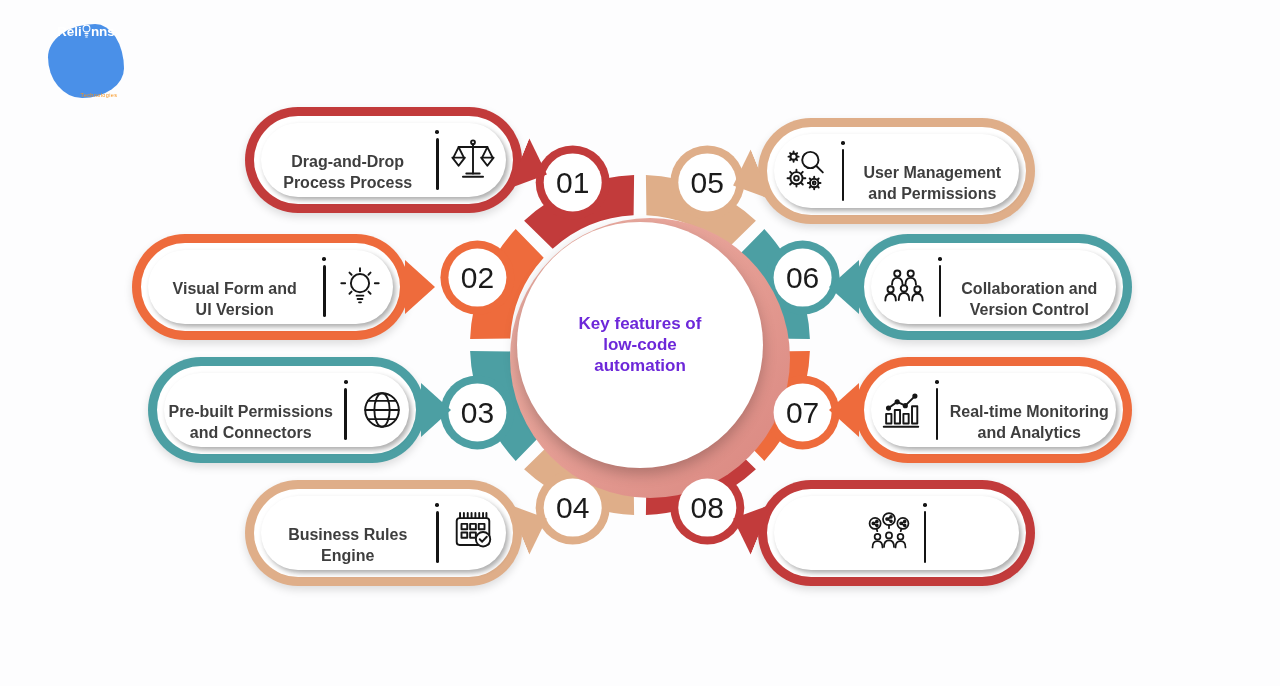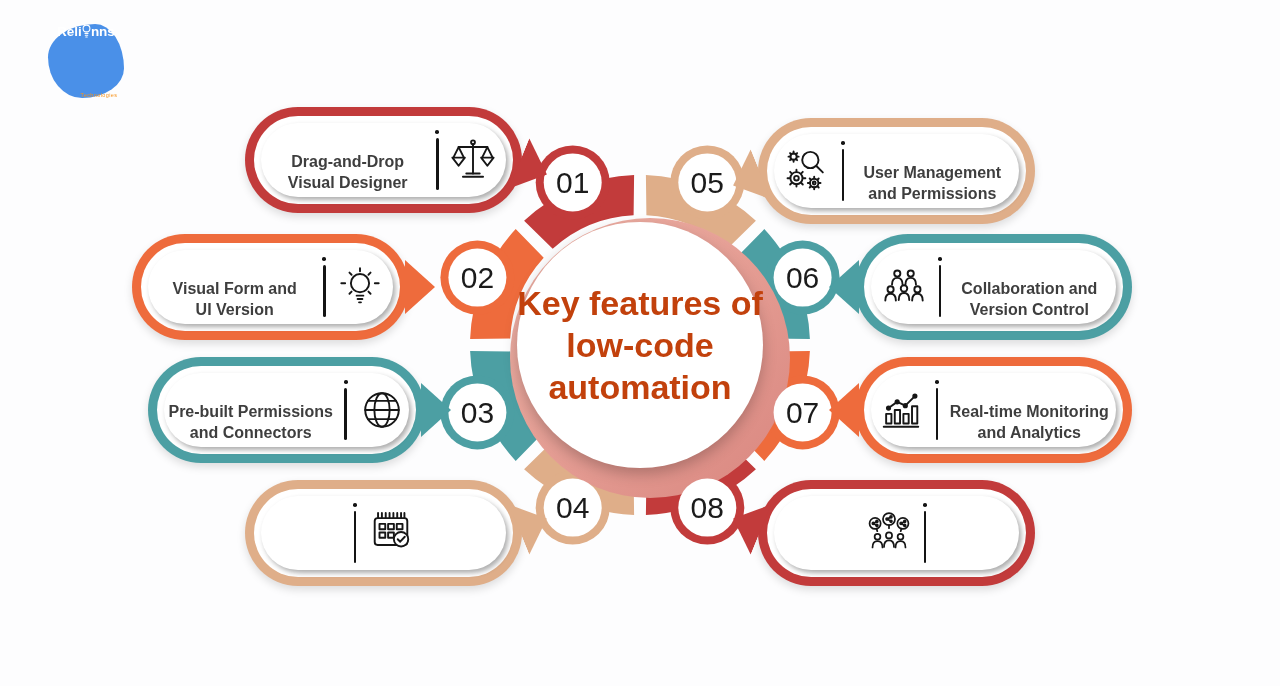--- a/index.html
+++ b/index.html
@@ -9,21 +9,21 @@
   .logo{position:absolute;left:48px;top:24px;width:76px;height:74px;
         border-radius:62% 38% 55% 45% / 45% 60% 40% 55%;
         display:flex;flex-direction:column;align-items:center;justify-content:space-between;}
   .logo .brandrow{display:flex;align-items:center;color:#fff;font-weight:bold;font-size:13.5px;line-height:1;}
   .logo .sub{font-size:5.5px;letter-spacing:.4px;margin-left:26px;margin-top:1px;}
   .blob{background:var(--c);}
   
   .ringsvg{position:absolute;left:0;top:0;}
   .ringsvg text{font-family:"Liberation Sans",sans-serif;font-size:30px;font-weight:500;fill:#1B1B1B;text-anchor:middle;}
   .center-title{position:absolute;left:640px;top:345px;transform:translate(-50%,-50%);
-        width:250px;text-align:center;font-size:34px;font-weight:bold;color:#c2410c;line-height:1.24;}
+        width:250px;text-align:center;font-size:17px;font-weight:bold;color:#6d28d9;line-height:1.24;}
   
   .pill{position:absolute;width:277px;height:106px;border-radius:60px;background:var(--c);
         box-shadow:0 4px 8px rgba(0,0,0,.13);}
   .pill .inner{position:absolute;inset:9px;background:#fff;border-radius:52px;}
   .pill .card{position:absolute;inset:16px;background:#fff;border-radius:46px;
         box-shadow:2.5px 3px 5px rgba(40,40,40,.38);
         display:flex;align-items:center;justify-content:center;gap:11px;padding:0 10px;}
   .pill .label{flex:1;text-align:center;font-size:16px;font-weight:600;color:#3E3E3E;line-height:1.32;white-space:nowrap;margin-top:24px;}
   .divider{display:flex;flex-direction:column;align-items:center;gap:4px;flex:0 0 auto;}
   .divider .dot{width:3.6px;height:3.6px;border-radius:50%;background:#141414;}
@@ -108,21 +108,21 @@
     <div>Key features of</div>
     <div>low-code</div>
     <div>automation</div>
   </div>
 
   <div class="pill left p1" style="--c: #C23B3B;">
     <div class="inner"></div>
     <div class="card">
       <div class="label">
         <div>Drag-and-Drop</div>
-        <div>Visual Designer</div>
+        <div>Process Process</div>
       </div>
       <div class="divider">
           <span class="dot"></span>
           <span class="line"></span>
         </div>
       <div class="icon">
         <svg width="46" height="46" viewBox="0 0 48 48" fill="none" stroke="currentColor" stroke-width="2" stroke-linecap="round" stroke-linejoin="round">
           <circle cx="24" cy="5.5" r="2"></circle>
             <path d="M24 7.5V38"></path>
             <path d="M9 10.5h30"></path>
@@ -178,20 +178,24 @@
           <path d="M6.5 24h35M9.5 14.5h29M9.5 33.5h29"></path>
         </svg>
       </div>
     </div>
     <div class="pointer"></div>
   </div>
 
   <div class="pill left p4" style="--c: #DFAE89;">
     <div class="inner"></div>
     <div class="card">
+      <div class="label">
+        <div>Business Rules</div>
+        <div>Engine</div>
+      </div>
       <div class="divider">
           <span class="dot"></span>
           <span class="line"></span>
         </div>
       <div class="icon">
         <svg width="46" height="46" viewBox="0 0 48 48" fill="none" stroke="currentColor" stroke-width="2" stroke-linecap="round" stroke-linejoin="round">
           <path d="M10.5 3v5.5M14.5 3v5.5M18.5 3v5.5M22.5 3v5.5M26.5 3v5.5M30.5 3v5.5M34.5 3v5.5M38 3v5.5"></path>
           <rect x="7" y="8.5" width="34" height="28" rx="3"></rect>
           <rect x="12" y="14.5" width="6" height="5.5"></rect>
             <rect x="21" y="14.5" width="6" height="5.5"></rect>

